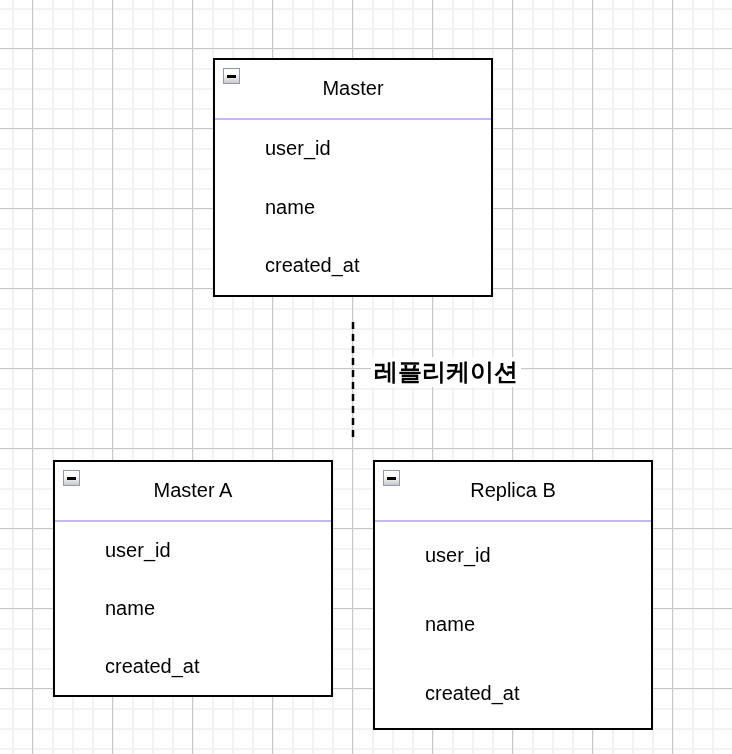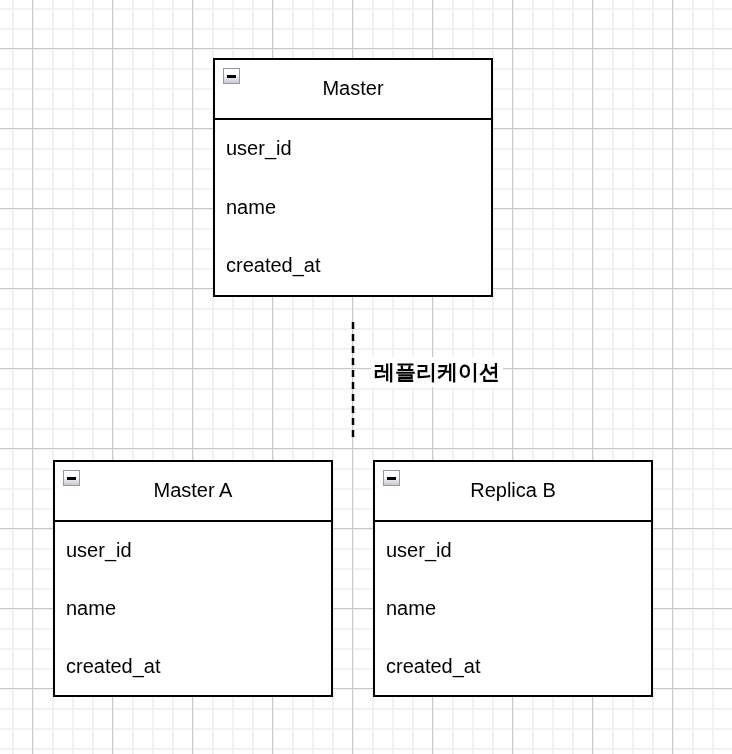--- a/index.html
+++ b/index.html
@@ -27,21 +27,21 @@
     border:2.5px solid #000;
     background:#fff;
     display:flex;
     flex-direction:column;
     font-size:20px;
   }
   .entity-header{
     position:relative;
     height:57.5px;
     flex:0 0 auto;
-    border-bottom:2px solid #000000;
+    border-bottom:2px solid #c4b5fd;
     display:flex;
     align-items:center;
     justify-content:center;
   }
   .entity-title{
     font-size:20px;
     white-space:nowrap;
   }
   .collapse{
     position:absolute;
@@ -63,34 +63,35 @@
     flex:1 1 auto;
     display:flex;
     flex-direction:column;
   }
   .field-row{
     flex:1 1 0;
     display:flex;
     align-items:center;
     padding-left:11px;
     white-space:nowrap;
+    margin-left:39px;
   }
   .edge-svg{
     position:absolute;
     left:340px;top:321px;
   }
   .edge-label{
     position:absolute;
     left:371px;top:357px;
     height:30px;
     display:flex;
     align-items:center;
     background:#ffffff;
     padding:0 3px;
-    font-size:21px;
+    font-size:24px;
     font-weight:700;
     white-space:nowrap;
     cursor:default;
   }
 </style>
 </head>
 <body>
 
 <div class="canvas">
 
@@ -133,21 +134,21 @@
       </div>
       <div class="field-row">
         <span>name</span>
       </div>
       <div class="field-row">
         <span>created_at</span>
       </div>
     </div>
   </div>
 
-  <div class="entity" style="left:373px;top:460px;width:280px;height:237px;">
+  <div class="entity" style="left:373px;top:460px;width:280px;height:270px;">
     <div class="entity-header">
       <span class="collapse">
         <span class="minus"></span>
       </span>
       <span class="entity-title">Replica B</span>
     </div>
     <div class="entity-body">
       <div class="field-row">
         <span>user_id</span>
       </div>

